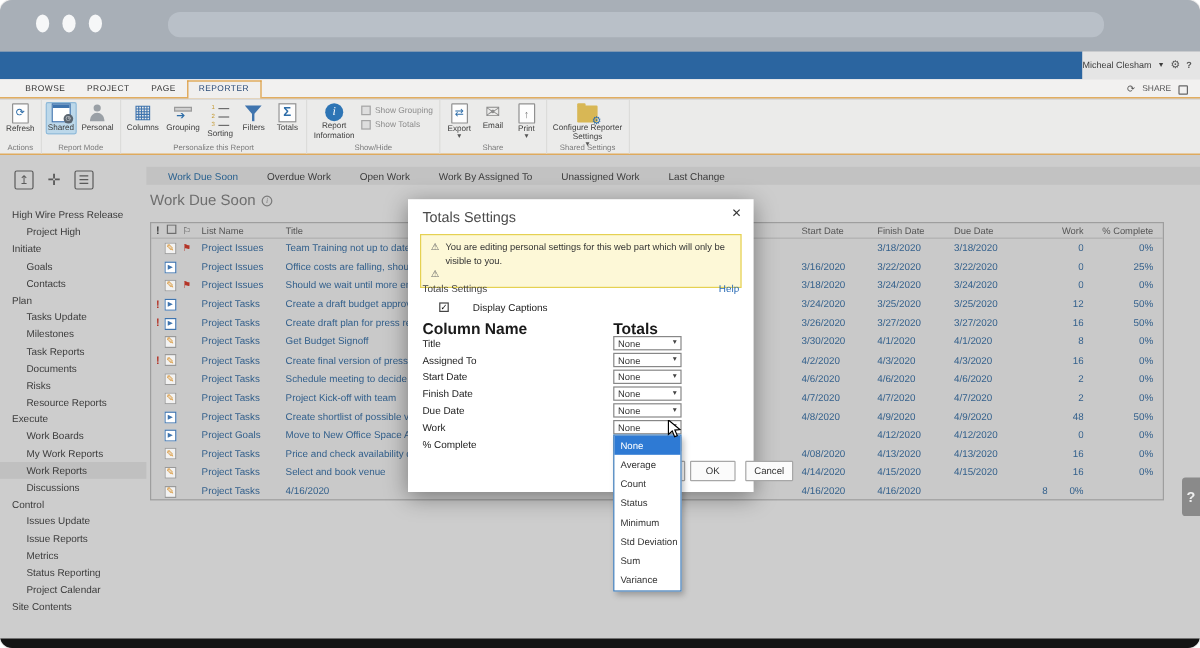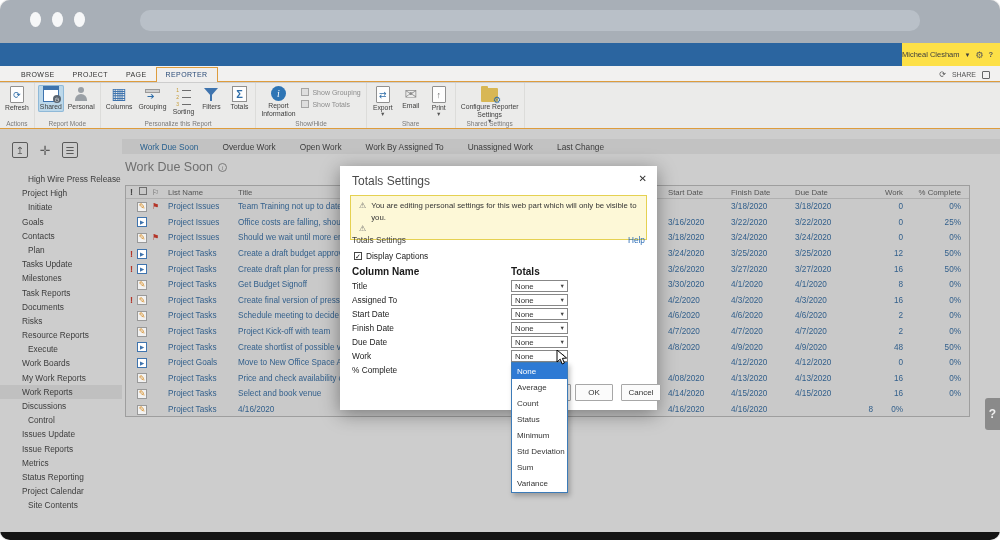--- a/index.html
+++ b/index.html
@@ -7,21 +7,21 @@
   .window { position:relative; width:1000px; height:540px; border-radius:10px; overflow:hidden; background:#cdcdcd; box-shadow:0 0 0 1px rgba(0,0,0,.08); }
 
   
   .chrome { position:absolute; top:0; left:0; right:0; height:43px; background:#a8afb7; }
   .chrome .dot { position:absolute; top:12px; width:11px; height:15px; border-radius:50%; background:#f6f7f8; }
   .chrome .urlbar { position:absolute; top:10px; left:140px; width:780px; height:21px; border-radius:10px; background:#b9c0c8; }
 
   
   .suite { position:absolute; top:43px; left:0; right:0; height:23px; display:flex; }
   .suite-blue { flex:1; background:#2b65a0; }
-  .suite-right { width:98px; background:#fde047; display:flex; align-items:center; justify-content:flex-start; gap:5px; padding-right:7px; font-size:7.5px; color:#3d3d3d; }
+  .suite-right { width:98px; background:#e5e5e5; display:flex; align-items:center; justify-content:flex-start; gap:5px; padding-right:7px; font-size:7.5px; color:#3d3d3d; }
   .suite-right .uname { white-space:nowrap; }
   .caret { font-size:6px; color:#3d3d3d; }
 
   
   .tabrow { position:absolute; top:66px; left:0; right:0; height:16px; background:#f2f1f0; border-bottom:1px solid #dd9c3d; display:flex; align-items:flex-end; }
   .rtabs { display:flex; align-items:flex-end; height:100%; padding-left:12px; }
   .rtab { font-size:7px; letter-spacing:.4px; color:#333; padding:3px 9px; }
   .rtab.selected { border:1px solid #dd9c3d; border-bottom:none; background:#f0efee; margin-bottom:-1px; padding-bottom:4px; color:#2a4b77; }
   .tabrow-right { margin-left:auto; display:flex; align-items:center; gap:6px; padding:0 10px 2px 0; font-size:7px; color:#555; }
   .focusbox { width:8px; height:8px; border:1px solid #666; border-radius:1px; display:inline-block; }
@@ -68,21 +68,21 @@
   .ic-folder .gear { position:absolute; bottom:-3px; right:-3px; font-size:9px; color:#2e6da8; line-height:1; }
 
   
   .content { position:absolute; top:130px; left:0; right:0; bottom:8px; background:#cdcdcd; }
 
   
   .side-icons { position:absolute; top:12px; left:12px; display:flex; gap:9px; }
   .sicon { width:16px; height:16px; border:1px solid #5a5a5a; border-radius:2px; display:flex; align-items:center; justify-content:center; font-size:10px; color:#5a5a5a; background:transparent; }
   .sicon.noborder { border:none; font-size:13px; }
   .nav { position:absolute; top:42px; left:0; width:122px; }
-  .nav-item { font-size:8.3px; color:#3c3c3c; height:14.2px; line-height:14.2px; padding-left:28px; white-space:nowrap; overflow:hidden; }
+  .nav-item { font-size:8.3px; color:#3c3c3c; height:14.2px; line-height:14.2px; padding-left:10px; white-space:nowrap; overflow:hidden; }
   .nav-item.lvl1 { padding-left:22px; }
   .nav-item.selected { background:#c0c0c0; }
 
   
   .main { position:absolute; left:122px; right:0; top:0; bottom:0; }
   .view-strip { position:absolute; top:9px; left:0; right:0; height:15px; background:#c2c2c2; display:flex; align-items:center; gap:24px; padding-left:18px; }
   .vtab { font-size:8.3px; color:#3c3c3c; white-space:nowrap; }
   .vtab.selected { color:#29618f; }
   .page-title { position:absolute; top:30px; left:3px; font-size:12.5px; color:#6e6e6e; display:flex; align-items:center; gap:5px; }
   .info-circ { width:9px; height:9px; border:1px solid #7a7a7a; border-radius:50%; color:#7a7a7a; font-size:6.5px; font-style:italic; display:inline-flex; align-items:center; justify-content:center; font-family:"Liberation Serif",serif; }
@@ -98,31 +98,31 @@
   .tcb { width:8px; height:8px; border:1px solid #6e6e6e; background:transparent; display:inline-block; margin-left:2px; }
   .flagg { font-size:8px; color:#b43427; }
   .head .flagg { color:#555; }
   .rowicon-edit { width:10px; height:10px; border:1px solid #999; background:#f2f2f2; display:inline-flex; align-items:center; justify-content:center; font-size:8px; color:#d78f2a; }
   .rowicon-play { width:10px; height:10px; border:1px solid #3f74ae; background:#fff; display:inline-flex; align-items:center; justify-content:center; font-size:5.5px; color:#3f74ae; }
 
   
   .help-tab { position:absolute; right:0; top:268px; width:15px; height:32px; background:#8a8a8a; color:#efefef; border-radius:3px 0 0 3px; display:flex; align-items:center; justify-content:center; font-size:12px; font-weight:bold; }
 
   
-  .dialog { position:absolute; left:340px; top:166px; width:317px; height:244px; background:#fff; box-shadow:0 4px 18px rgba(0,0,0,.4); z-index:10; }
+  .dialog { position:absolute; left:340px; top:166px; width:288px; height:244px; background:#fff; box-shadow:0 4px 18px rgba(0,0,0,.4); z-index:10; }
   .dlg-title { position:absolute; top:8px; left:12px; font-size:12px; color:#4a4a4a; }
   .dlg-close { position:absolute; top:7px; right:10px; font-size:10px; font-weight:bold; color:#333; cursor:default; }
   .dlg-warn { position:absolute; top:29px; left:10px; right:10px; background:#fdf8d7; border:1px solid #e5d152; padding:4px 8px; }
   .warn-line { display:flex; align-items:flex-start; gap:5px; font-size:7.8px; color:#333; line-height:1.5; }
   .warn-line .w-ic { color:#6b6b6b; font-size:8px; }
   .dlg-section { position:absolute; top:69px; left:12px; right:12px; display:flex; justify-content:space-between; font-size:8.3px; color:#444; }
   .dlg-help { color:#2a6cb5; }
-  .dlg-caption { position:absolute; top:85px; left:14px; display:flex; align-items:center; gap:4px; font-size:8.3px; color:#222; }
+  .dlg-caption { position:absolute; top:85px; left:26px; display:flex; align-items:center; gap:20px; font-size:8.3px; color:#222; }
   .ckd { width:8px; height:8px; border:1px solid #444; background:#fff; display:inline-flex; align-items:center; justify-content:center; font-size:7px; color:#111; line-height:1; }
-  .dlg-headers { position:absolute; top:100px; left:12px; right:12px; display:flex; font-size:10px; font-weight:bold; color:#1a1a1a; }
+  .dlg-headers { position:absolute; top:100px; left:12px; right:12px; display:flex; font-size:13px; font-weight:bold; color:#1a1a1a; }
   .dlg-headers .h2 { position:absolute; left:159px; }
   .dlg-rows { position:absolute; top:113px; left:12px; right:12px; }
   .dlg-row { position:relative; height:14px; display:flex; align-items:center; }
   .dlg-row .nm { font-size:8.3px; color:#222; }
   .sel { position:absolute; left:159px; width:57px; height:12px; border:1px solid #878787; background:#fff; display:flex; align-items:center; justify-content:space-between; font-size:7.8px; color:#333; padding:0 2px 0 3px; }
   .sel .sa { font-size:5.5px; color:#444; }
   .btn { position:absolute; height:17px; background:#fbfbfb; border:1px solid #a7a7a7; border-radius:1px; font-size:8px; color:#333; display:flex; align-items:center; justify-content:center; }
   .btn-ghost { left:181px; top:218px; width:50px; }
   .btn-ok { left:235px; top:218px; width:38px; }
   .btn-cancel { left:281px; top:218px; width:40px; }

